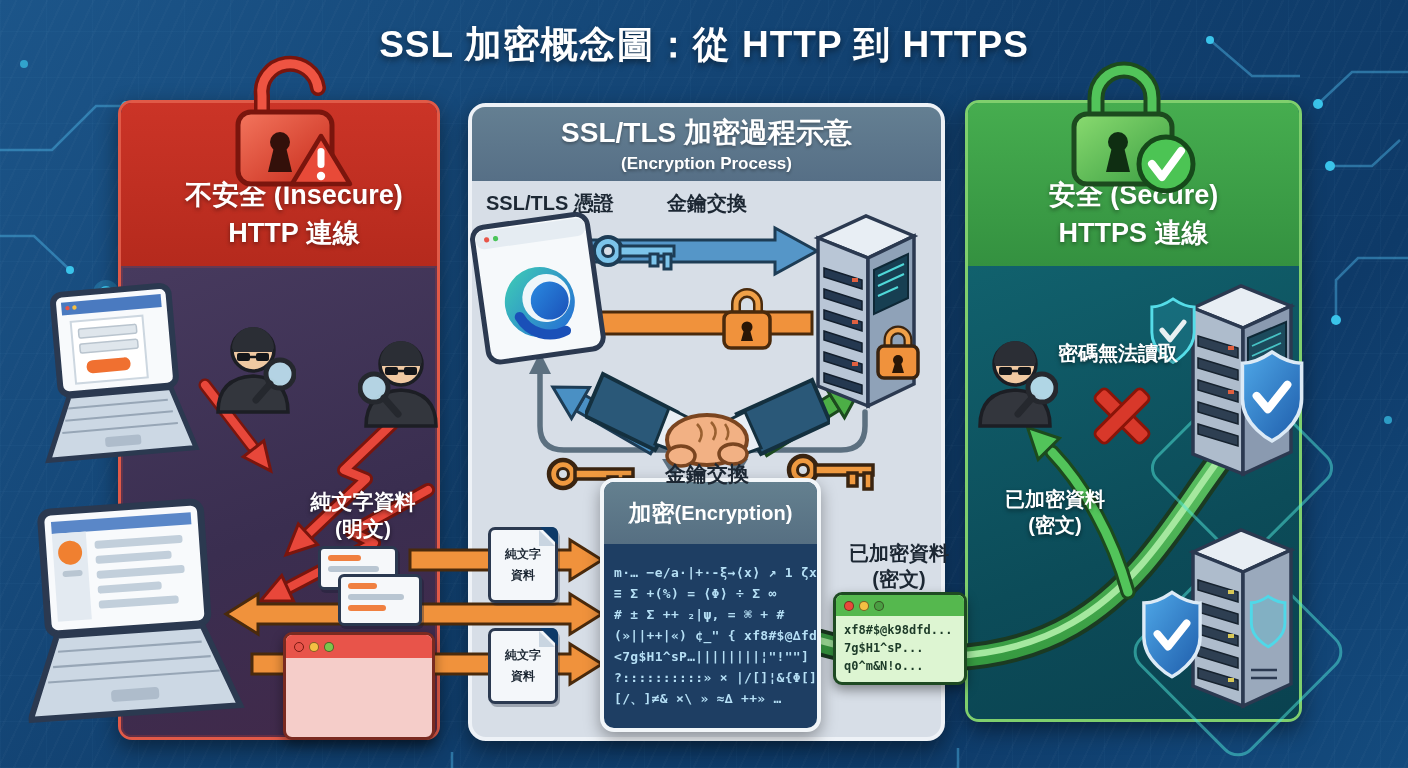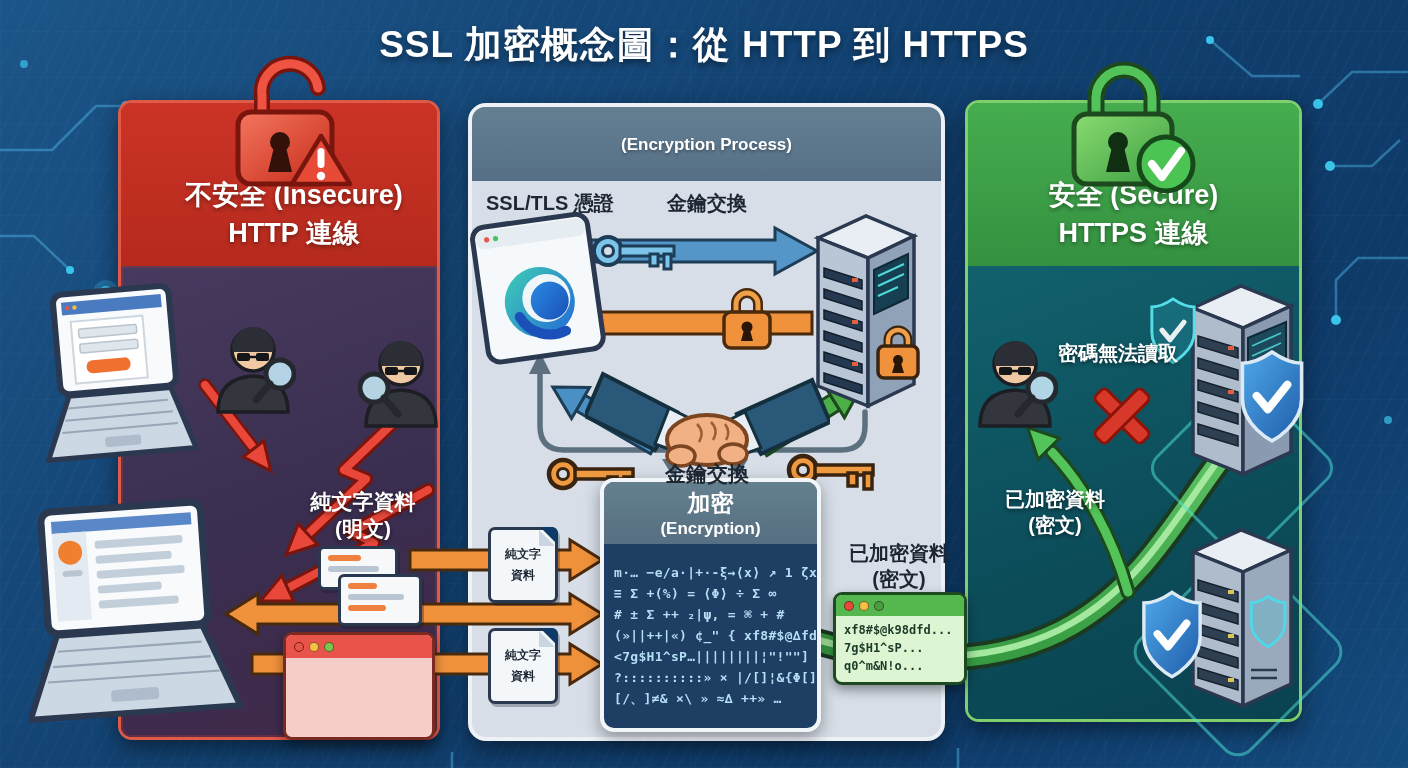--- a/index.html
+++ b/index.html
@@ -71,23 +71,23 @@
   .dark-label { color:#1c2733; font-weight:bold; font-size:20px; z-index:6; }
   .white-label { color:#fff; font-weight:bold; font-size:20px; text-shadow:0 2px 4px rgba(0,0,0,.5); z-index:6; }
   .center { text-align:center; }
   
   .enc-box {
     position:absolute; left:600px; top:478px; width:221px; height:254px;
     border:4px solid #f2f6f9; border-radius:14px; overflow:hidden; z-index:4;
     box-shadow:0 6px 16px rgba(0,0,0,.35); background:#1e3e63;
   }
   .enc-box .hdr { height:62px; background:linear-gradient(180deg,#64808f,#566f82);
-    display:flex; flex-direction:column; align-items:center; justify-content:center; }
+    display:flex; flex-direction:row; align-items:center; justify-content:center; }
   .enc-box .hdr .t1 { font-size:23px; font-weight:bold; }
-  .enc-box .hdr .t2 { font-size:17px; font-weight:bold; }
+  .enc-box .hdr .t2 { font-size:20px; font-weight:bold; }
   .enc-body {
     padding:18px 10px; color:#b5dff5; font-size:13px; font-weight:bold;
     font-family:"DejaVu Sans Mono", monospace; line-height:1.62; letter-spacing:.3px;
     white-space:nowrap;
   }
   
   .doc {
     position:absolute; width:70px; height:76px; background:#f4f7fa;
     border:3px solid #2b3950; border-radius:7px; z-index:4;
     display:flex; flex-direction:column; align-items:center; justify-content:center;
@@ -146,20 +146,21 @@
 
 <div class="page-title">SSL 加密概念圖：從 HTTP 到 HTTPS</div>
 
 <div class="panel panel-left">
   <div class="hdr"></div>
   <div class="body-tint"></div>
 </div>
 
 <div class="panel panel-mid">
   <div class="hdr">
+    <div class="mid-title-1">SSL/TLS 加密過程示意</div>
     <div class="mid-title-2">(Encryption Process)</div>
   </div>
 </div>
 
 <div class="panel panel-right">
   <div class="hdr"></div>
   <div class="body-tint"></div>
 </div>
 
 <div class="panel-title" style="left:118px; top:176px; width:322px;padding-left:30px;">

